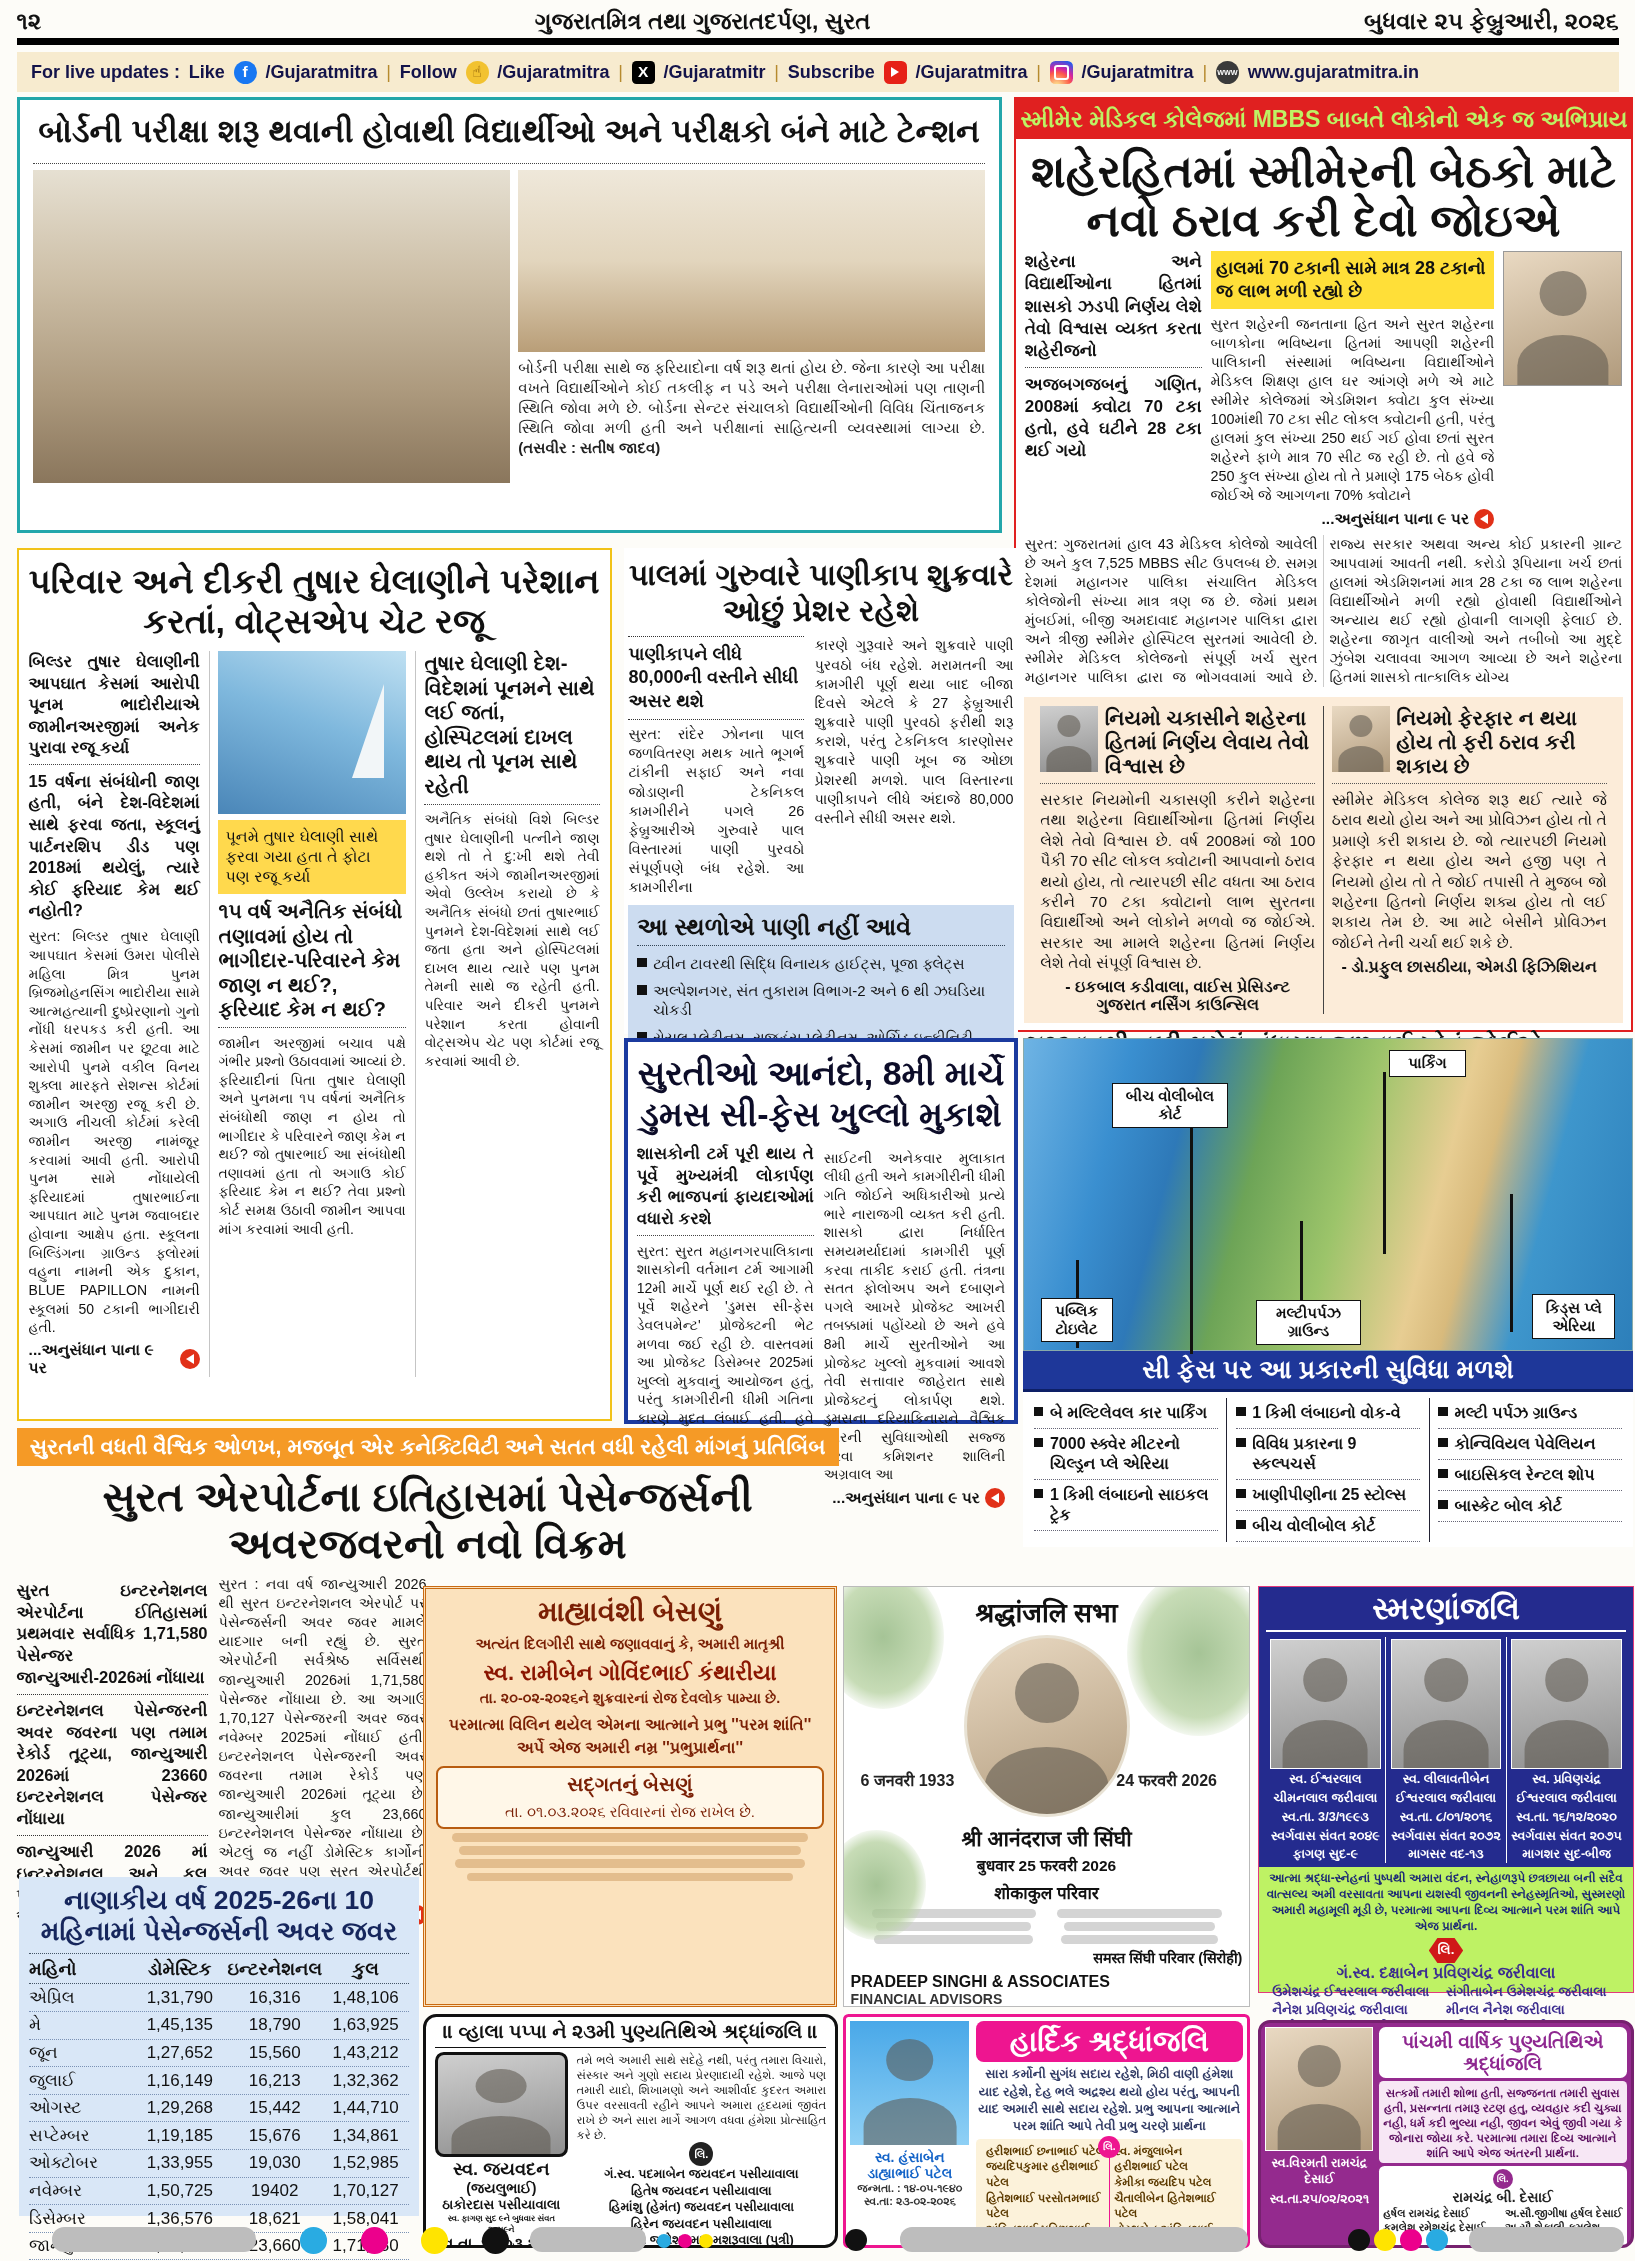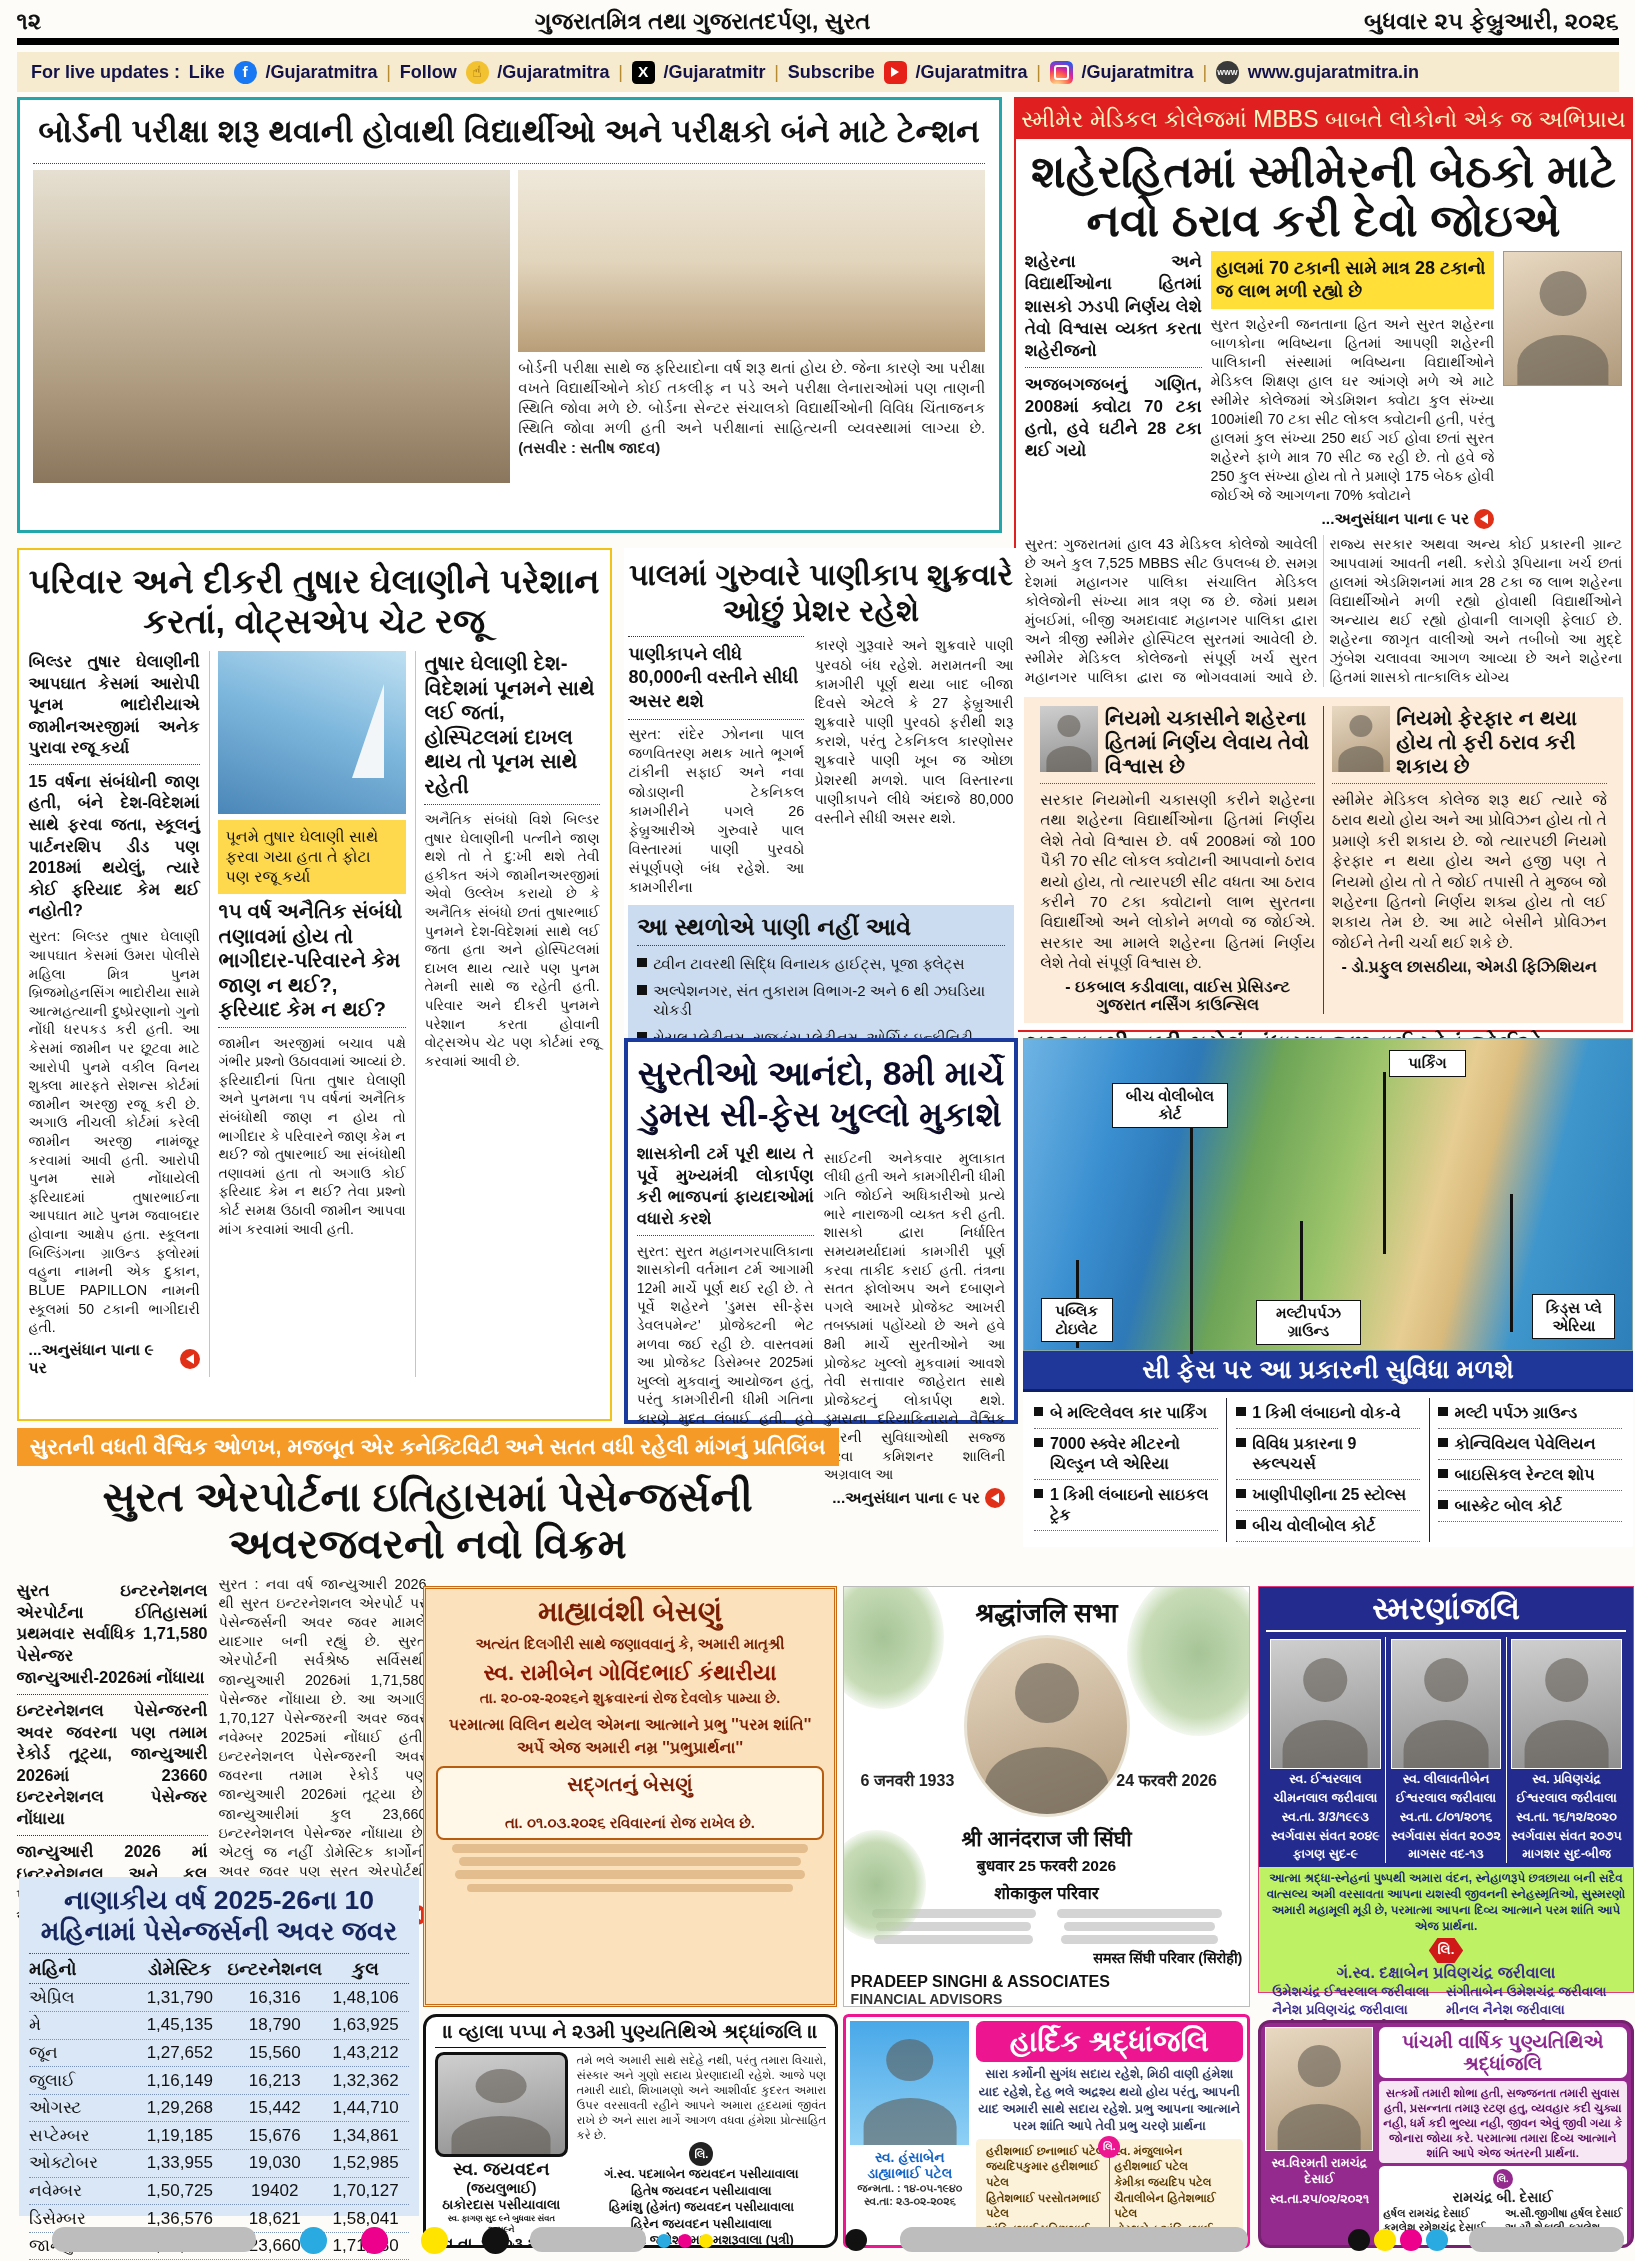--- a/index.html
+++ b/index.html
@@ -37,21 +37,21 @@
   
   #exam{left:16.6px;top:97px;width:985px;height:436px;border:3.3px solid #23a6aa;background:#fff;padding:8.8px 13.3px}
   #exam .hl{font-size:32px;font-weight:700;text-align:center;padding:4.4px 0 7.7px}
   #exam .photos{display:flex;gap:8.8px;height:313px;margin-top:5.5px}
   .photo-class{flex:1.08;background:linear-gradient(180deg,#e6e0d2 0%,#cdbfa7 35%,#ad9a7e 70%,#8a765c 100%)}
   #exam .rightcol{width:467px;display:flex;flex-direction:column;gap:6.6px}
   .photo-bags{height:182px;background:linear-gradient(180deg,#efe8da 0%,#e2d5bd 50%,#b99e78 100%)}
   #exam .caption{font-size:15px;line-height:1.32;text-align:justify;color:#222}
   
   #smimer{left:1014px;top:97px;width:619px;height:935px;border:2.2px solid #e02020;background:#fff}
-  #smimer .kicker{background:#e02020;color:#fef9c3;font-size:23px;font-weight:400;text-align:center;padding:6.6px 3.3px}
+  #smimer .kicker{background:#e02020;color:#bef264;font-size:23px;font-weight:700;text-align:right;padding:6.6px 3.3px}
   #smimer .hl{font-size:45px;font-weight:700;text-align:center;line-height:1.1;padding:7.7px 5.5px 2.2px}
   #smimer .top{display:flex;gap:8.8px;padding:3.3px 8.8px 0}
   #smimer .leadcol{width:177px;font-size:17px;font-weight:700;line-height:1.3;text-align:justify}
   #smimer .mid{flex:1}
   #smimer .highlight{background:#ffdf38;font-size:18px;font-weight:700;line-height:1.3;padding:5.5px}
   #smimer .body1{font-size:14.4px;line-height:1.32;text-align:justify;margin-top:5.5px}
   #smimer .tphoto{width:119px;height:135px;border:0.6px solid #999}
   #smimer .bodycols{columns:2;column-gap:12px;column-rule:0.6px solid #ccc;font-size:14.4px;line-height:1.32;text-align:justify;padding:5.5px 8.8px}
   #smimer .quotes{background:#fcecd9;margin:4.4px 7.7px;padding:8.8px;display:flex}
   #smimer .q{flex:1;padding:0 7.7px}
@@ -129,21 +129,21 @@
   #besnu .bleft{width:157px;text-align:center}
   #besnu .bphoto{height:196px;border:2.8px solid #b85c10;border-radius:10px}
   #besnu .pname{font-size:15px;font-weight:700;margin-top:4.4px;line-height:1.25}
   #besnu .btext{flex:1;text-align:center}
   #besnu .intro{font-size:15px;font-weight:700;line-height:1.35}
   #besnu .nm{font-size:22px;font-weight:700;color:#8a1500;margin:5.5px 0 3.3px;line-height:1.2}
   #besnu .dl{font-size:14.4px;font-weight:700}
   #besnu .pr{font-size:16px;font-weight:700;line-height:1.4;margin-top:7.7px}
   #besnu .bbox{background:#fff7e8;border:2.2px solid #b85c10;border-radius:7.7px;margin-top:6.6px;padding:5.5px;text-align:center}
   #besnu .bbt{font-size:20px;font-weight:700}
-  #besnu .bbl{font-size:15px;font-weight:700;margin-top:18px}
+  #besnu .bbl{font-size:15px;font-weight:400;margin-top:7px}
   #besnu .sh{background:#e3bd8d}
   
   #sabha{left:843px;top:1586px;width:407px;height:421px;background:#fff;border:0.6px solid #bbb;padding:6.6px;overflow:hidden}
   .leaf{position:absolute;background:radial-gradient(ellipse at center,#8fb57c 0%,#b9d3a4 55%,transparent 75%);opacity:.8;border-radius:50%}
   #sabha .tt{font-size:26.5px;font-weight:700;text-align:center;position:relative}
   #sabha .circ{width:166px;height:182px;border-radius:50%;margin:5.5px auto 0;border:3.3px solid #e8e2d4}
   #sabha .dt{position:absolute;font-size:16px;font-weight:700;color:#222}
   #sabha .nm{font-size:21px;font-weight:700;text-align:center;margin-top:6.6px}
   #sabha .fh{font-size:17px;font-weight:700;text-align:center;margin-top:5.5px}
   #sabha .cols2{display:flex;gap:13.3px;padding:0 16.6px}

